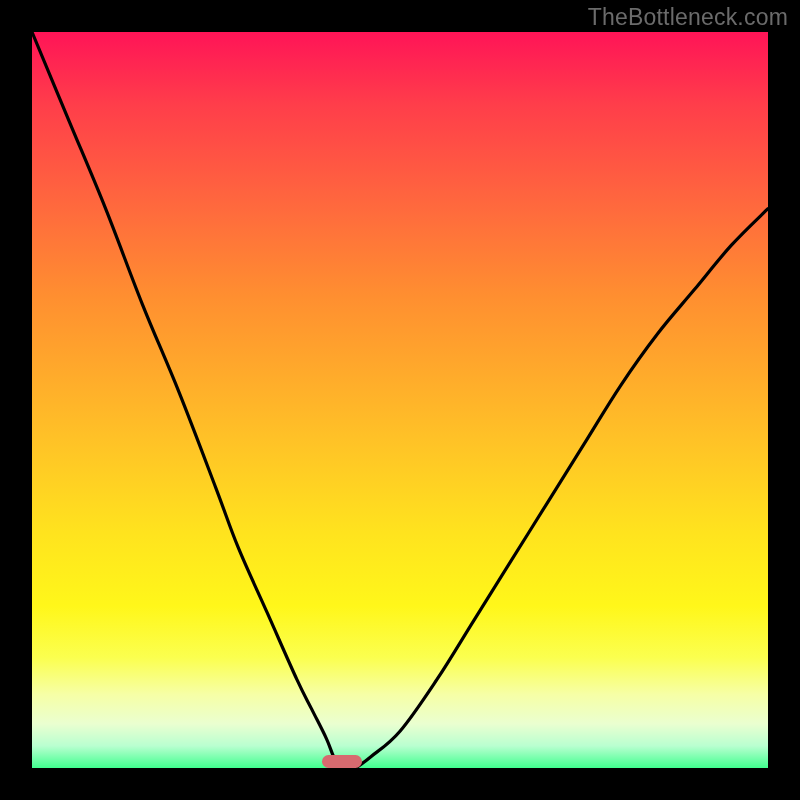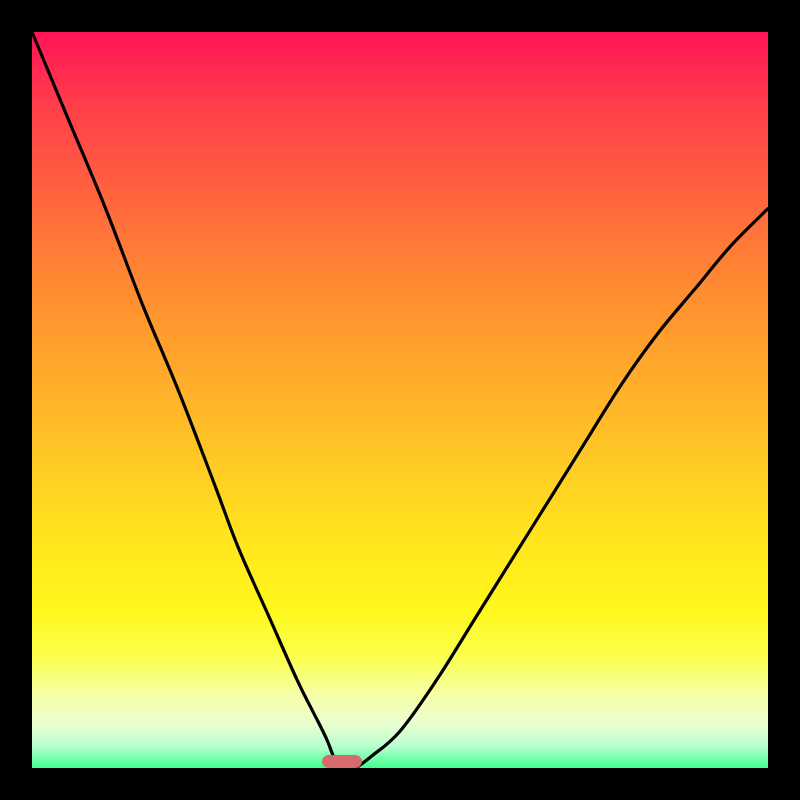--- a/index.html
+++ b/index.html
@@ -62,20 +62,21 @@
     height: 13px;
     background: #d76a6f;
     border-radius: 7px;
   }
 </style>
 </head>
 <body>
 
 <div class="frame">
 
+  <div class="watermark">TheBottleneck.com</div>
 
   <div class="plot-area">
 
     <svg class="curve" viewBox="0 0 736 736" preserveAspectRatio="none">
       <path id="left-path" fill="none" stroke="#000" stroke-width="3.2" stroke-linecap="round" d="M 0 0 C 6.62 15.90, 23.55 56.52, 36.80 88.32 C 50.05 120.12, 60.35 143.52, 73.60 176.64 C 86.85 209.76, 97.15 239.20, 110.40 272.32 C 123.65 305.44, 133.95 327.52, 147.20 360.64 C 160.45 393.76, 173.40 428.50, 184.00 456.32 C 194.60 484.14, 196.81 492.68, 206.08 515.20 C 215.35 537.72, 224.92 557.59, 235.52 581.44 C 246.12 605.29, 257.01 630.46, 264.96 647.68 C 272.91 664.90, 274.38 666.52, 279.68 677.12 C 284.98 687.72, 290.43 697.95, 294.40 706.56 C 298.37 715.17, 299.11 719.66, 301.76 724.96 C 304.41 730.26, 307.80 734.01, 309.12 736.00"></path>
       <path id="right-path" fill="none" stroke="#000" stroke-width="3.2" stroke-linecap="round" d="M 323.84 736 C 326.49 734.01, 330.61 731.58, 338.56 724.96 C 346.51 718.34, 356.08 713.11, 368.00 699.20 C 379.92 685.29, 391.55 667.55, 404.80 647.68 C 418.05 627.81, 428.35 610.00, 441.60 588.80 C 454.85 567.60, 465.15 551.12, 478.40 529.92 C 491.65 508.72, 501.95 492.24, 515.20 471.04 C 528.45 449.84, 538.75 433.36, 552.00 412.16 C 565.25 390.96, 575.55 373.15, 588.80 353.28 C 602.05 333.41, 612.35 318.98, 625.60 301.76 C 638.85 284.54, 649.15 273.50, 662.40 257.60 C 675.65 241.70, 685.95 228.01, 699.20 213.44 C 712.45 198.87, 729.38 183.26, 736.00 176.64"></path>
     </svg>
 
     <div class="marker" style="left: 290px; top: 723px; width: 40px; height: 13px;"></div>
   </div>

